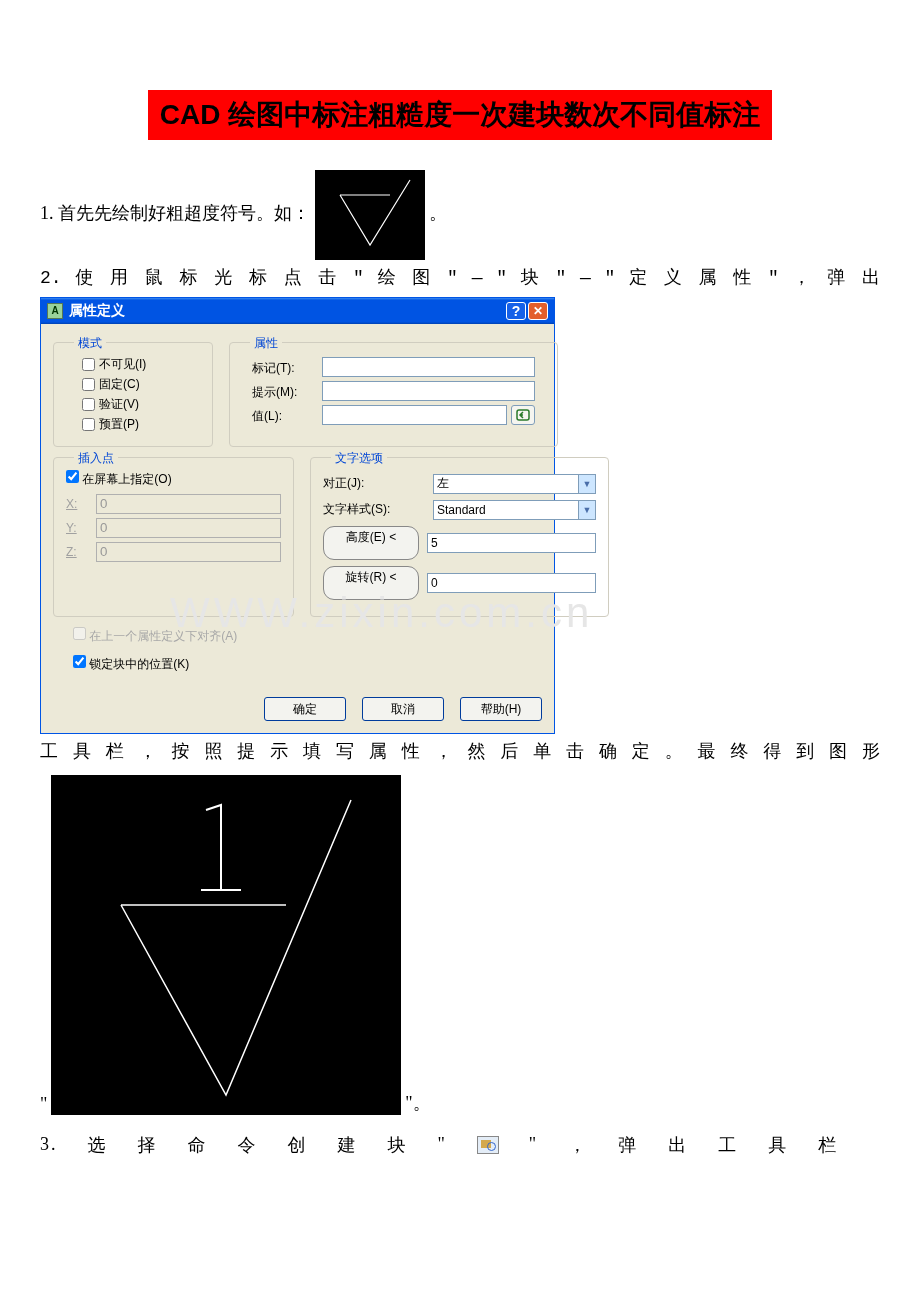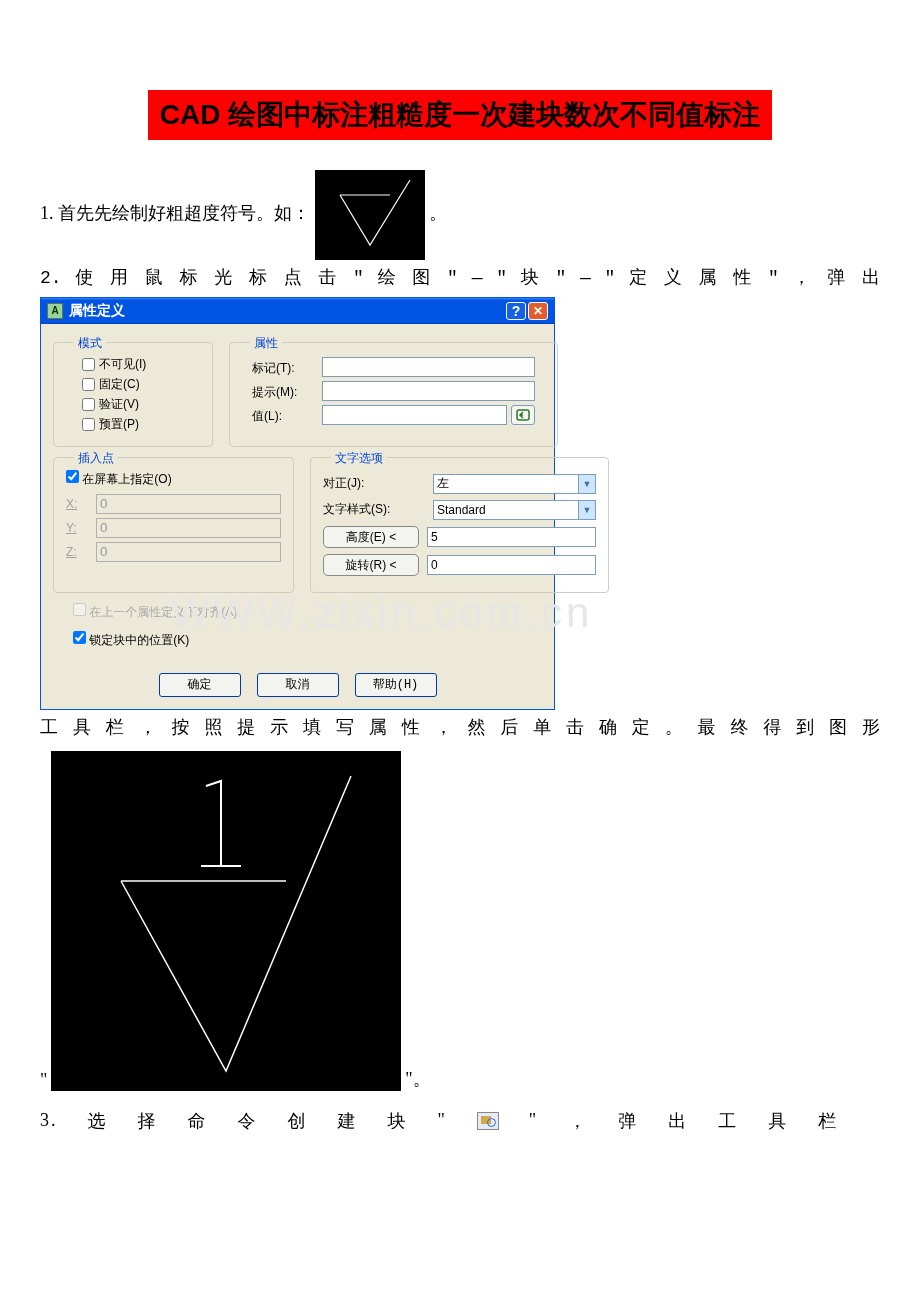--- a/index.html
+++ b/index.html
@@ -150,34 +150,34 @@
     .select-wrap .sel-arrow {
       position: absolute; right: 1px; top: 1px;
       width: 17px; height: 18px;
       background: #cde6ff;
       border-left: 1px solid #7f9db9;
       display: flex; align-items: center; justify-content: center;
       color: #4a6ea9;
       font-size: 9px;
     }
     .pick-btn {
-      width: 96px; height: 22px;
+      width: 96px; height: 34px;
       border: 1px solid #888;
-      border-radius: 5px;
+      border-radius: 11px;
       background: #f3f3ef;
       text-align: center;
       margin-right: 8px;
       line-height: 20px;
     }
 
     .bottom-chk { margin: 10px 0 6px; }
     .bottom-chk label { display: block; margin: 10px 0; padding-left: 20px; }
     .disabled-text { color: #a8a8a8; }
 
-    .btn-row { display: flex; gap: 16px; justify-content: center; margin-top: 24px; font-family: Liberation Mono, monospace; }
+    .btn-row { display: flex; gap: 16px; justify-content: flex-end; margin-top: 24px; }
     .dlg-btn {
       width: 82px; height: 24px;
       border: 1px solid #003c9c;
       border-radius: 3px;
       background: #f3f3ef;
       text-align: center;
       line-height: 22px;
     }
 
     .watermark {

